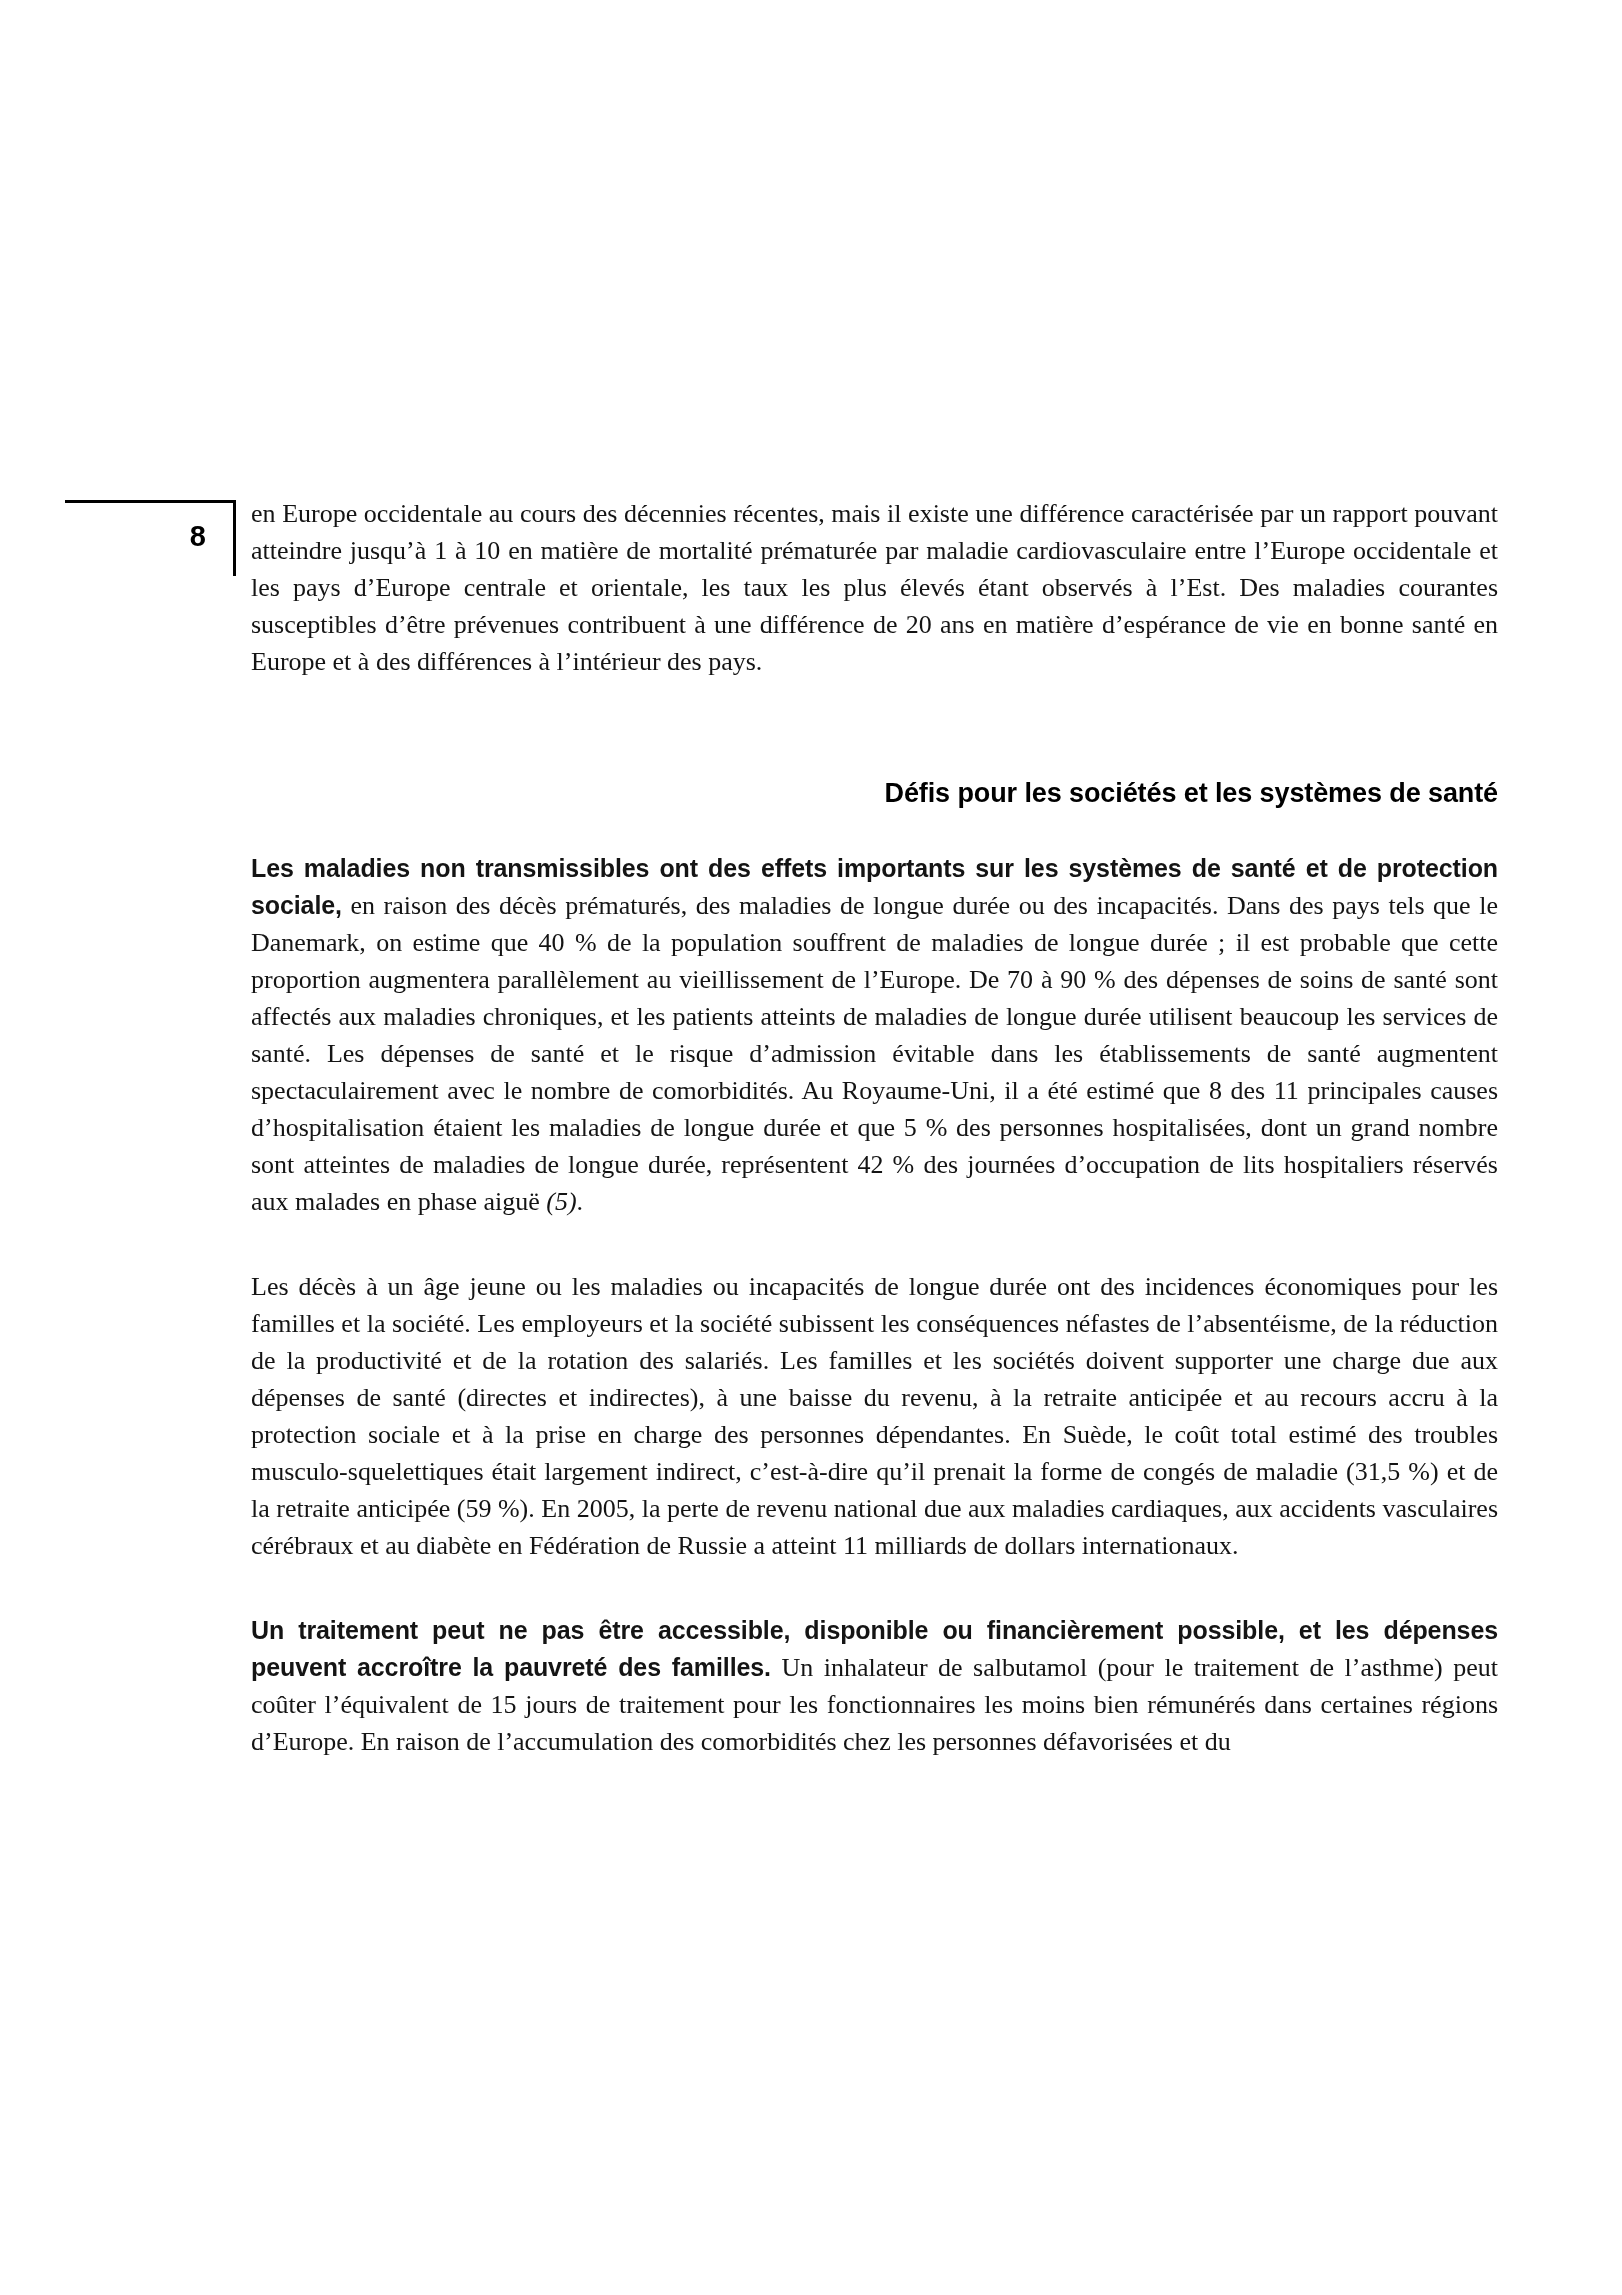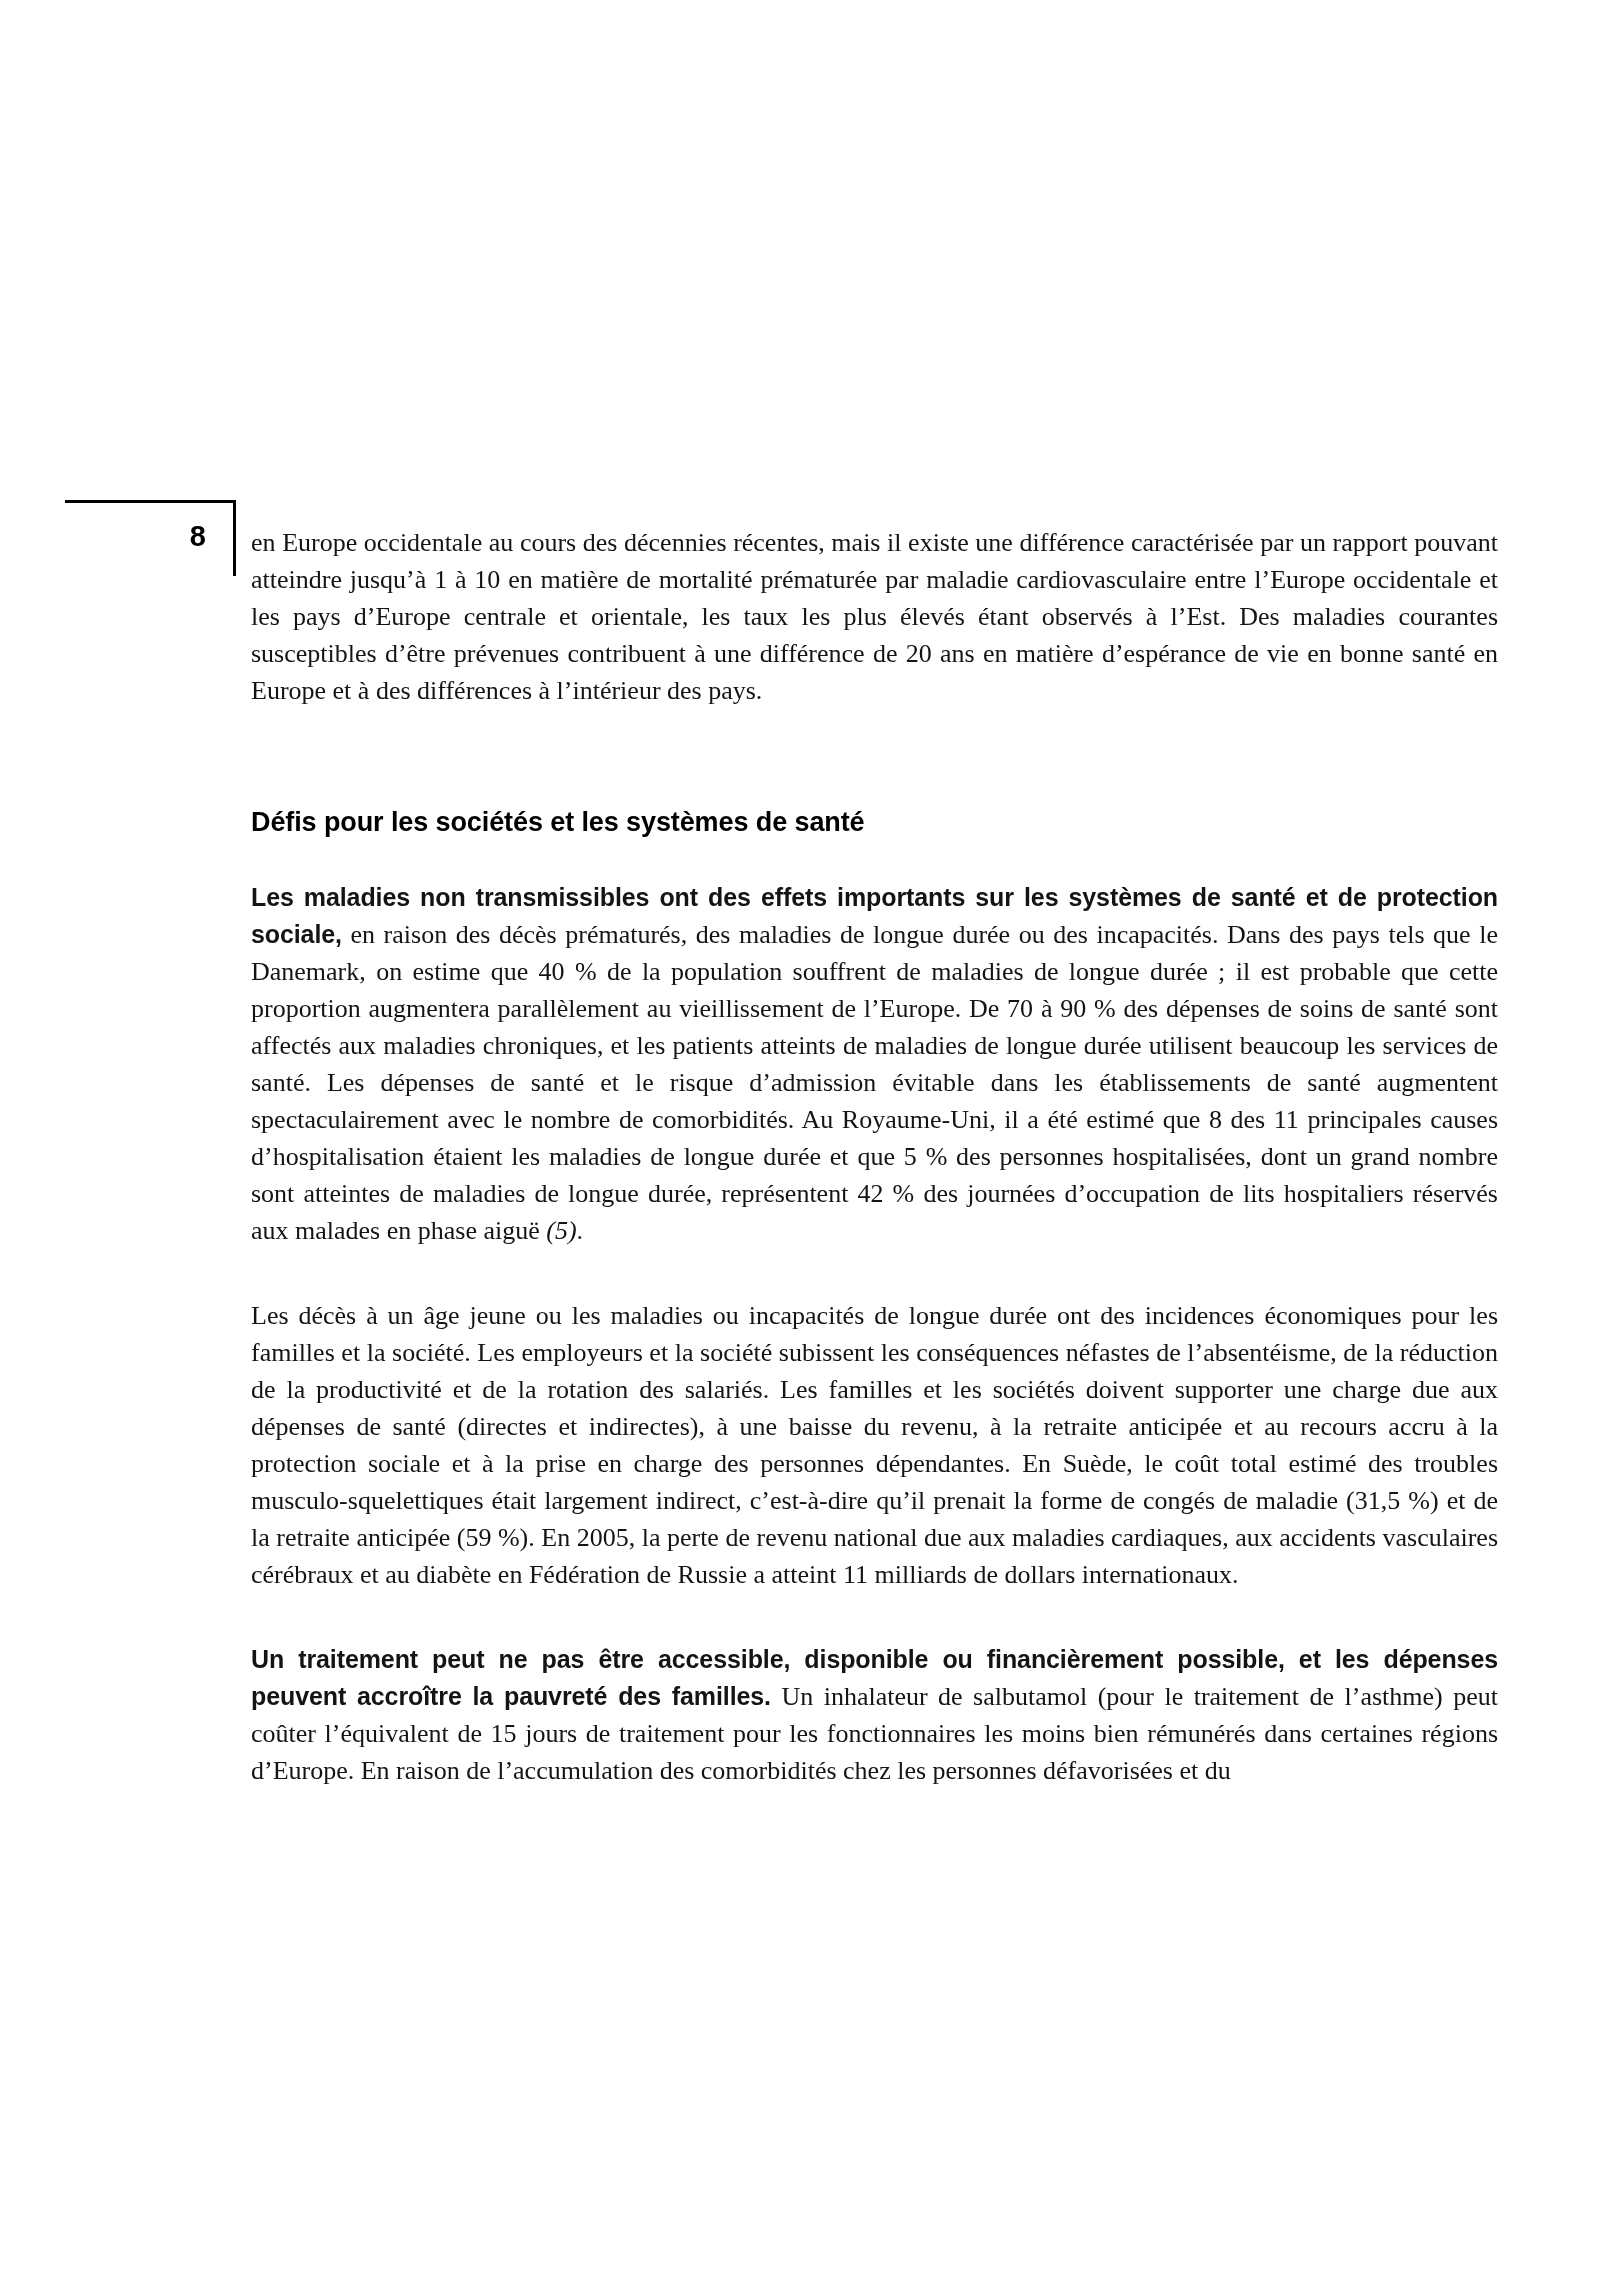--- a/index.html
+++ b/index.html
@@ -50,39 +50,39 @@
     font-family: "Liberation Sans", sans-serif;
     font-weight: 700;
     font-size: 29px;
     line-height: 1;
     color: #000000;
   }
   
   .content {
     position: absolute;
     left: 251px;
-    top: 524px;
+    top: 495px;
     width: 1247px;
     text-align: justify;
     font-size: 26px;
     line-height: 37px;
     color: #141414;
   }
   .body-para {
     margin: 0 0 48px 0;
   }
   .section-heading {
     font-family: "Liberation Sans", sans-serif;
     font-weight: 700;
     font-size: 27px;
     line-height: 37px;
     letter-spacing: -0.1px;
     margin: 95px 0 38px 0;
     color: #000000;
-    text-align: left;
+    text-align: right;
   }
   .lead-bold {
     font-family: "Liberation Sans", sans-serif;
     font-weight: 700;
     font-size: 25px;
     letter-spacing: -0.1px;
   }
   .citation {
     font-style: italic;
   }

